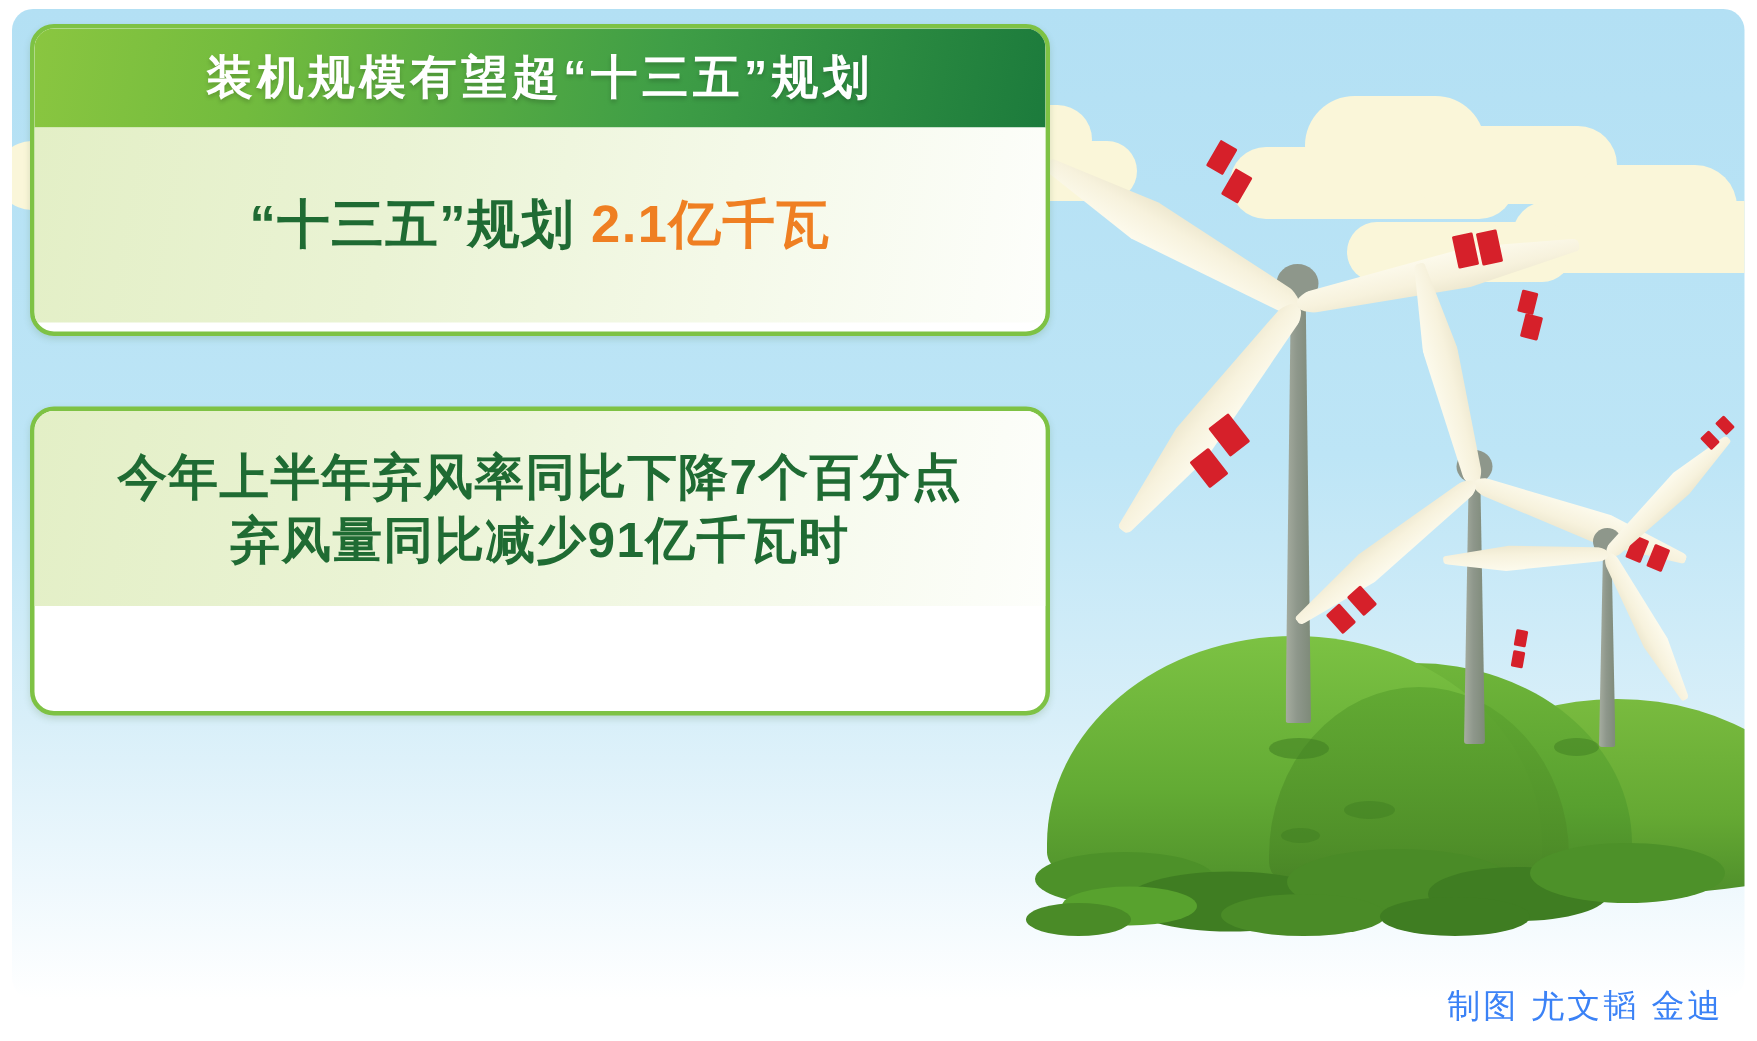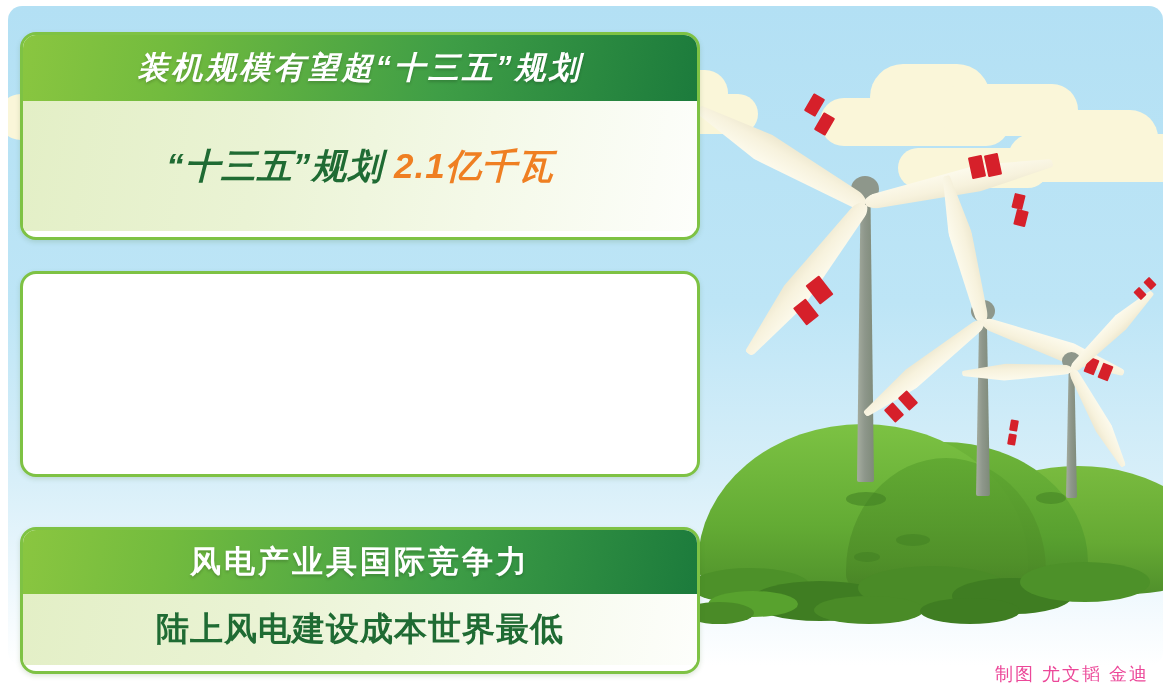--- a/index.html
+++ b/index.html
@@ -30,22 +30,22 @@
     clip-path:polygon(0% 28%,62% 4%,100% 36%,100% 62%,60% 92%,0% 74%);
   }
   .stripe{position:absolute;background:#d6202a;border-radius:1px;}
 
   
   .hill{position:absolute;border-radius:50% 50% 46% 46%/75% 75% 22% 22%;}
   .bush{position:absolute;border-radius:50%;}
 
   
   .credit{
-    position:absolute;right:22px;bottom:8px;color:#ec4899;
-    font-size:18px;letter-spacing:2px;white-space:nowrap;
+    position:absolute;right:22px;bottom:8px;color:#3b82f6;
+    font-size:22px;letter-spacing:2px;white-space:nowrap;
   }
 
   
   .card{
     position:absolute;left:20px;width:674px;
     border:3px solid #7ec244;border-radius:16px;overflow:hidden;
     box-shadow:0 2px 5px rgba(60,110,40,.18);
     background:#ffffff;
   }
   .card-head{
@@ -58,21 +58,21 @@
   .card-body{
     display:flex;flex-direction:column;align-items:center;justify-content:center;
     background:linear-gradient(100deg,#e3efc6 0%,#eaf3d4 35%,#f4f9e8 68%,#fdfefb 100%);
     color:#1f6b33;font-weight:bold;line-height:1.28;text-align:center;
     letter-spacing:1px;
   }
   .hl-orange{color:#ef7f22;}
   .hl-red{color:#e5242f;}
 
   
-  #card1{top:32px;height:202px;font-style:italic;}
+  #card1{top:16px;height:202px;}
   #card1 .card-head{height:66px;font-size:31px;}
   #card1 .card-body{height:130px;font-size:35px;}
   
   #card2{top:271px;height:200px;}
   #card2 .card-head{height:64px;font-size:31px;}
   #card2 .card-body{height:130px;font-size:33px;}
   
   #card3{top:527px;height:141px;}
   #card3 .card-head{height:64px;font-size:31px;}
   #card3 .card-body{height:71px;font-size:33px;}
@@ -201,22 +201,20 @@
   <div class="card" id="card1">
     <div class="card-head">装机规模有望超“十三五”规划</div>
     <div class="card-body">
       <div>
         <span>“十三五”规划 </span><span class="hl-orange">2.1亿千瓦</span>
       </div>
     </div>
   </div>
 
   <div class="card" id="card2">
+    <div class="card-body">
+      <div>今年上半年弃风率同比下降7个百分点</div>
+      <div>弃风量同比减少91亿千瓦时</div>
+    </div>
   </div>
 
-  <div class="card" id="card3">
-    <div class="card-head">风电产业具国际竞争力</div>
-    <div class="card-body">
-      <div>陆上风电建设成本世界最低</div>
-    </div>
-  </div>
 
 </div>
 
 </body></html>

